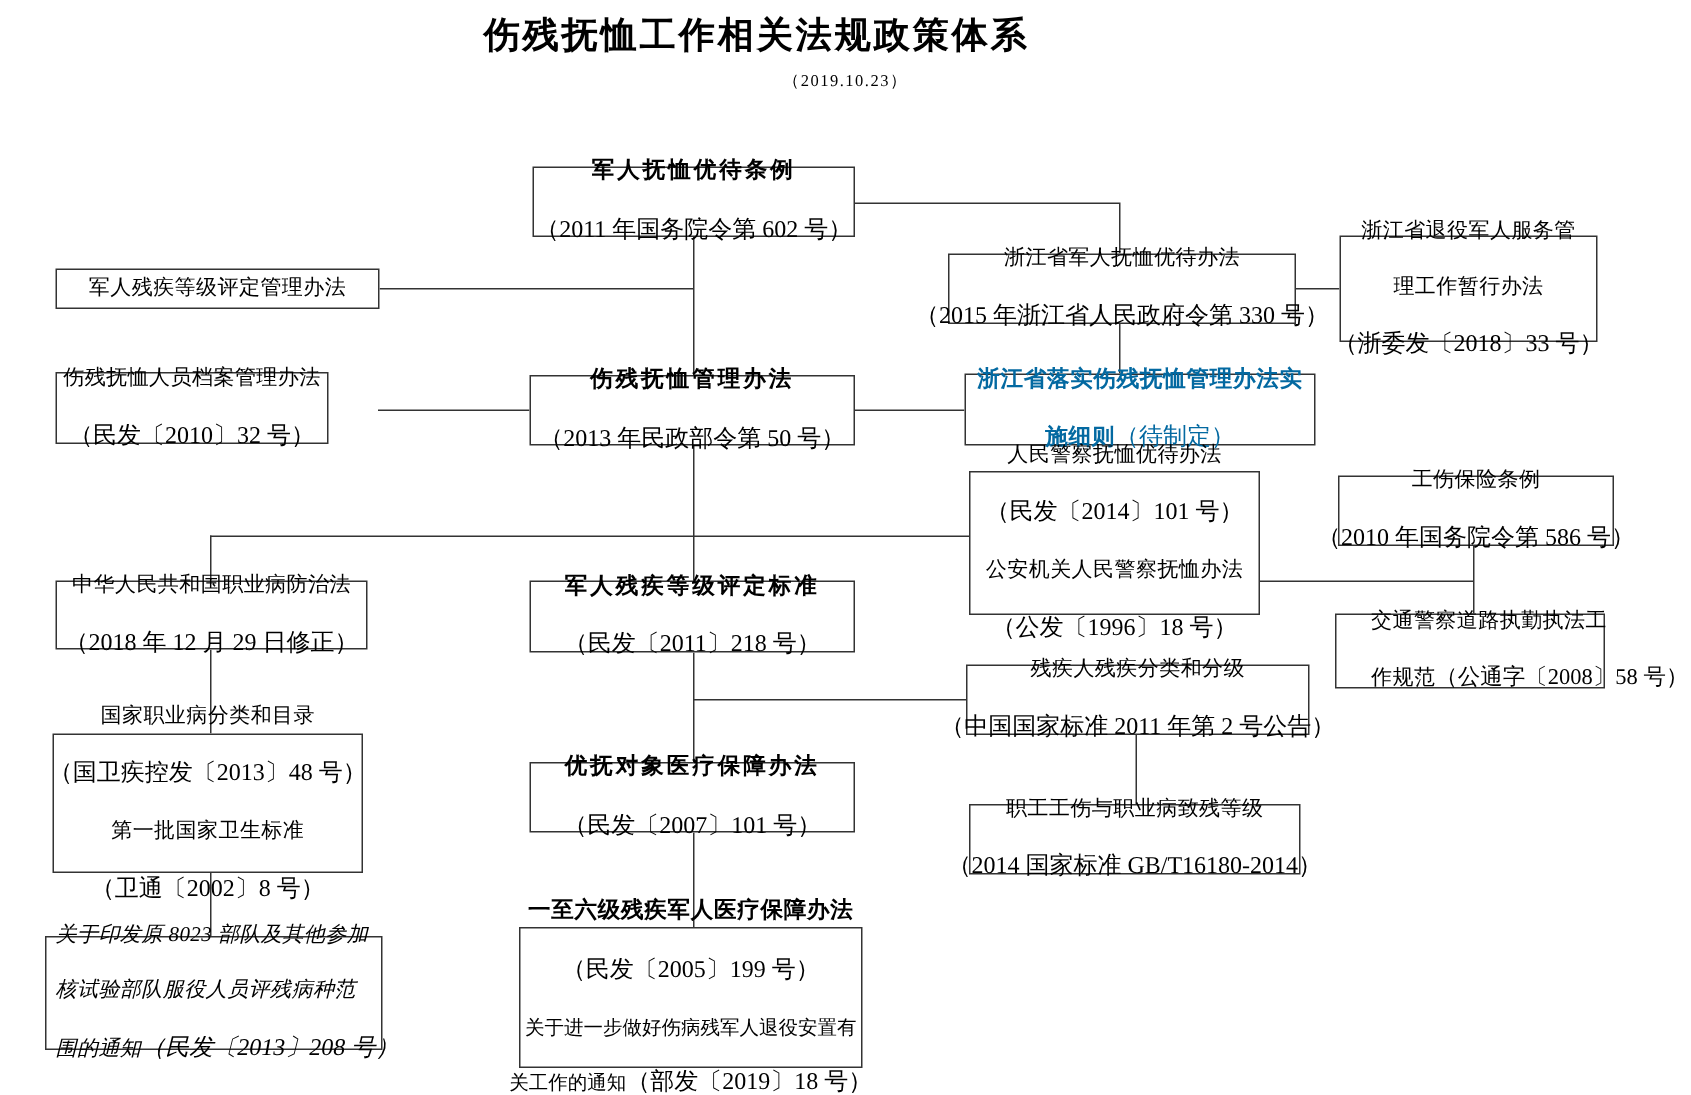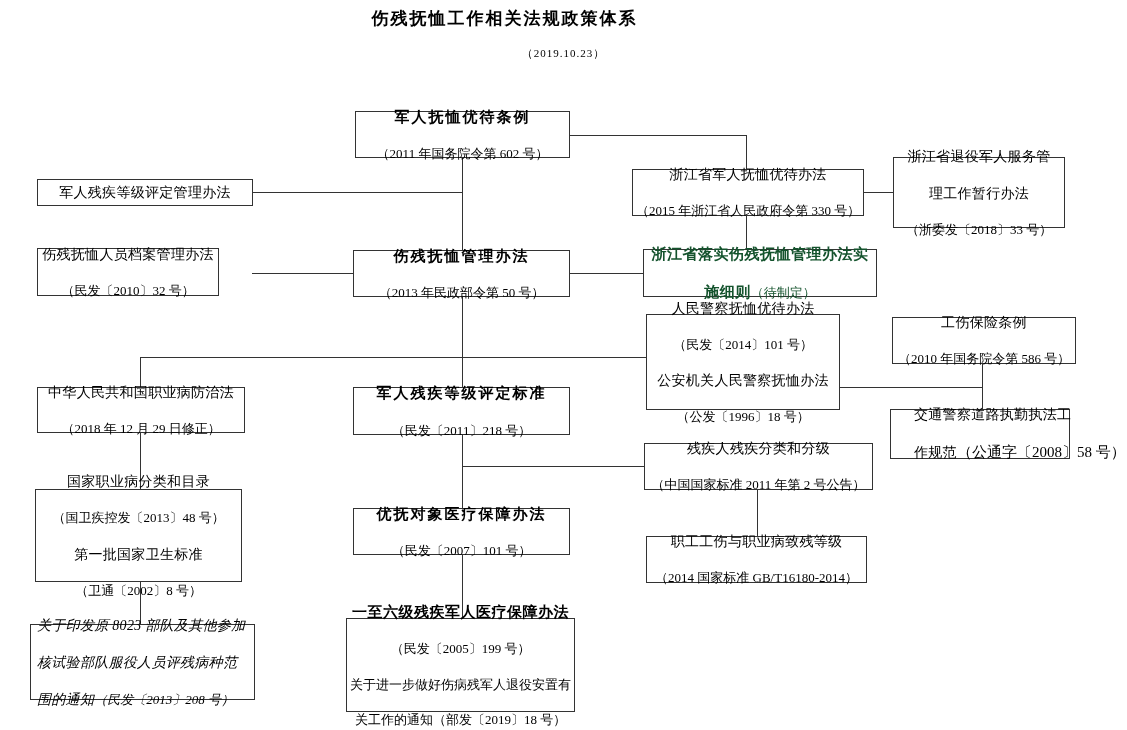--- a/index.html
+++ b/index.html
@@ -5,42 +5,42 @@
   * { margin:0; padding:0; box-sizing:border-box; }
   html,body { background:#fff; }
   body {
     width:1127px; height:730px; position:relative; overflow:hidden;
     font-family:"Liberation Serif","DejaVu Serif",serif; color:#000;
   }
   .canvas { position:absolute; left:0; top:0; width:1127px; height:730px; background:#fff; }
 
   .main-title {
     position:absolute; left:0; top:7px; width:1009px; text-align:center;
-    font-size:17px; font-weight:bold; letter-spacing:2px;
+    font-size:24px; font-weight:bold; letter-spacing:2px;
   }
   .sub-title {
     position:absolute; left:0; top:46px; width:1127px; text-align:center;
     font-size:11px; letter-spacing:1px;
   }
 
   .node {
     position:absolute; border:1px solid #333; background:#fff;
     display:flex; flex-direction:column; justify-content:center; align-items:center;
     text-align:center; padding:2px 3px; line-height:1.5;gap:16px;
   }
   .node.left { align-items:flex-start; text-align:left; }
 
   .t   { font-size:15px; letter-spacing:0.5px; white-space:nowrap; }
   .t14 { font-size:14px; letter-spacing:0.3px; white-space:nowrap; }
   .t13 { font-size:13px; letter-spacing:0; white-space:nowrap; }
-  .s   { font-size:13px; letter-spacing:0; white-space:nowrap; }
+  .s   { font-size:16px; letter-spacing:0; white-space:nowrap; }
   .hd  { font-weight:bold; font-size:15px; letter-spacing:2px;
          font-family:"Liberation Sans","DejaVu Sans",sans-serif; }
   .hd.tight { letter-spacing:0.5px; }
-  .red { color:#14532d; }
+  .red { color:#0369a1; }
   .row { display:flex; align-items:baseline; white-space:nowrap; }
 
   .h { position:absolute; height:1px; background:#333; }
   .v { position:absolute; width:1px;  background:#333; }
 </style>
 </head>
 <body>
 
 <div class="canvas">
 

